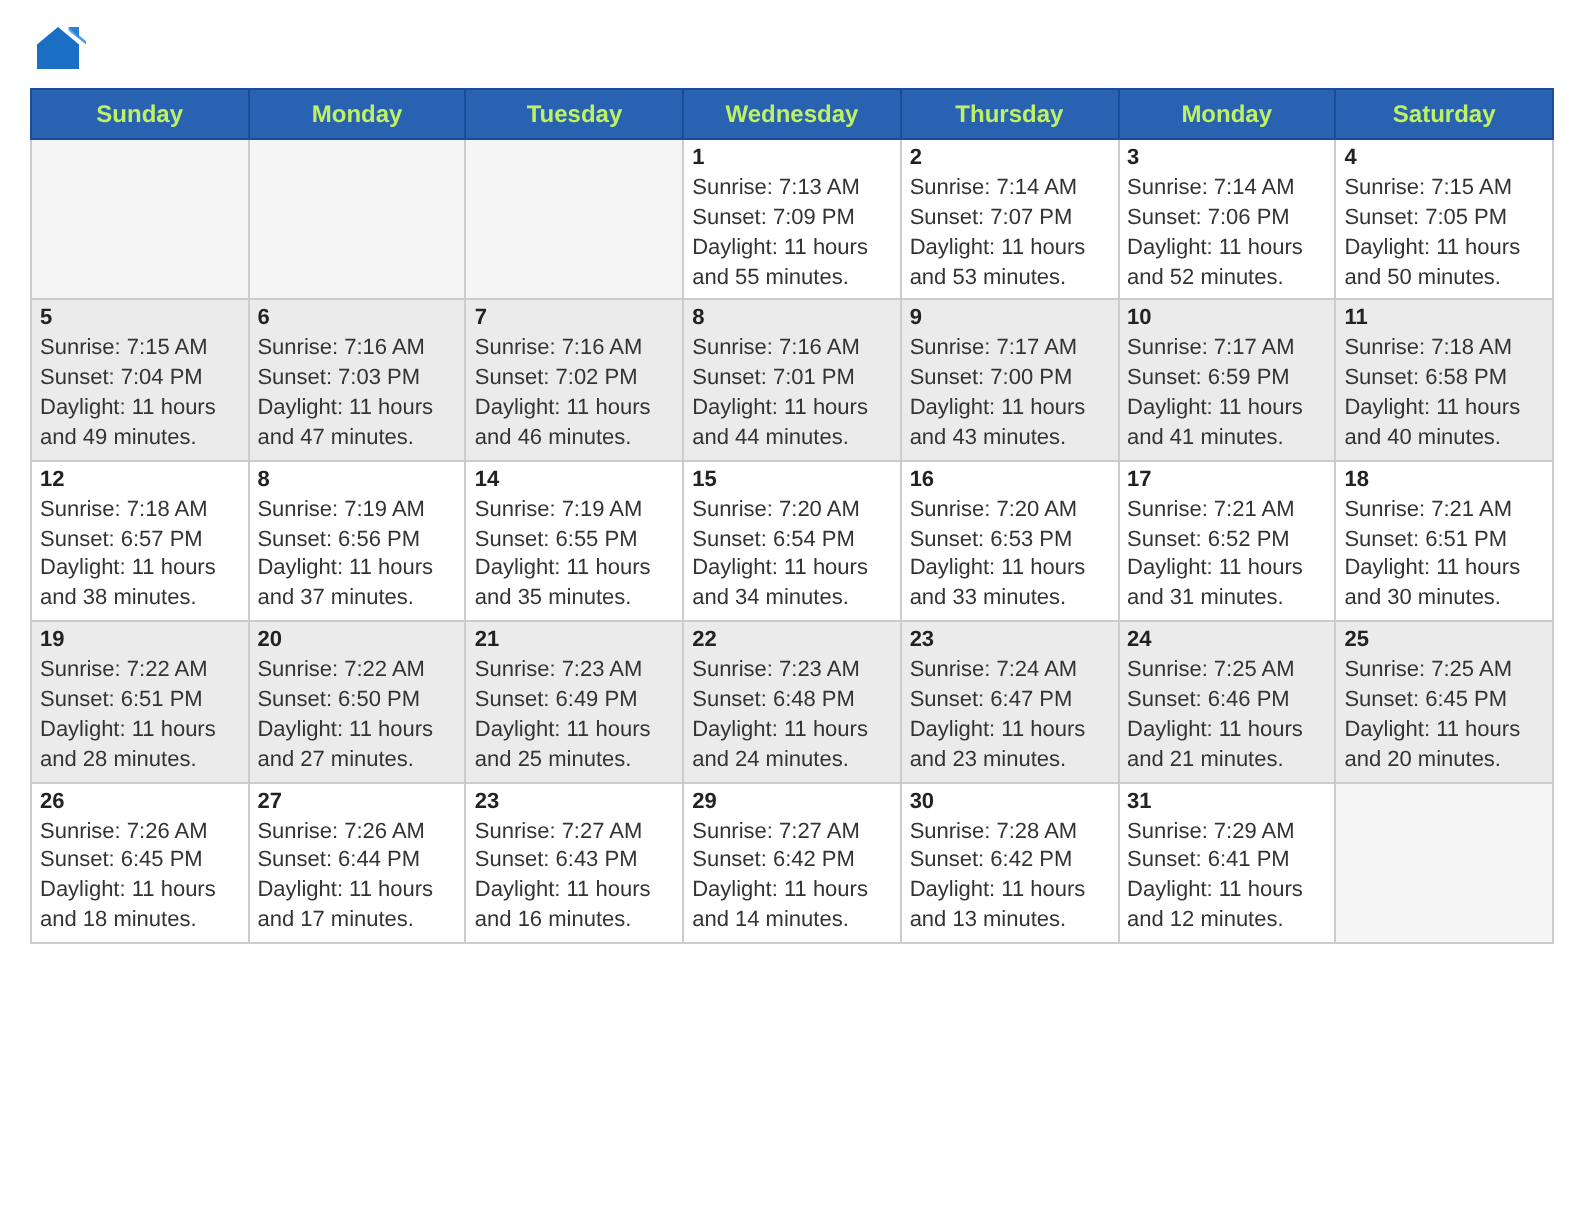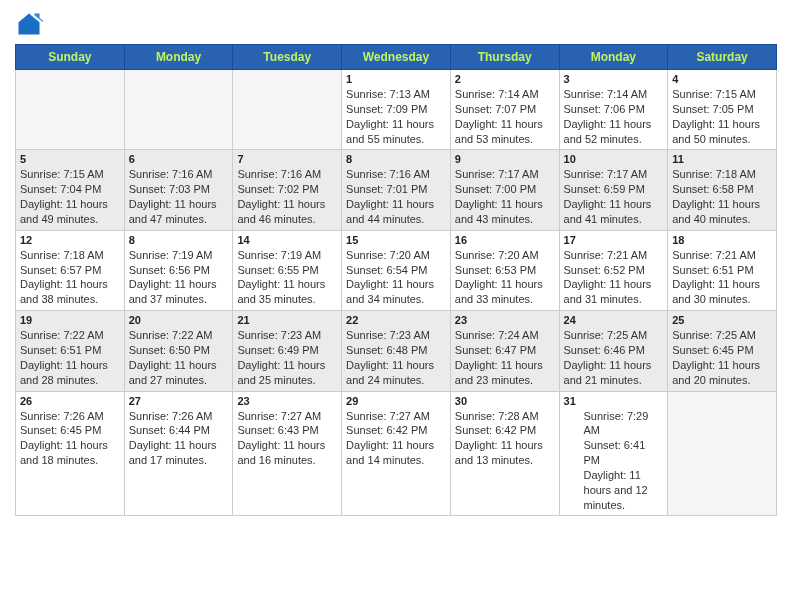--- a/index.html
+++ b/index.html
@@ -323,21 +323,21 @@
 Daylight: 11 hours and 14 minutes.</div>
           </td>
           <td>
             <span class="day-number">30</span>
             <div class="day-info" style="white-space: pre-line;">Sunrise: 7:28 AM
 Sunset: 6:42 PM
 Daylight: 11 hours and 13 minutes.</div>
           </td>
           <td>
             <span class="day-number">31</span>
-            <div class="day-info" style="white-space: pre-line; margin-left: 20px;">Sunrise: 7:29 AM
+            <div class="day-info" style="white-space: pre-line;">Sunrise: 7:29 AM
 Sunset: 6:41 PM
 Daylight: 11 hours and 12 minutes.</div>
           </td>
           <td class="empty"></td>
         </tr>
       </tbody>
   </table>
 </div>
 
 </body></html>

